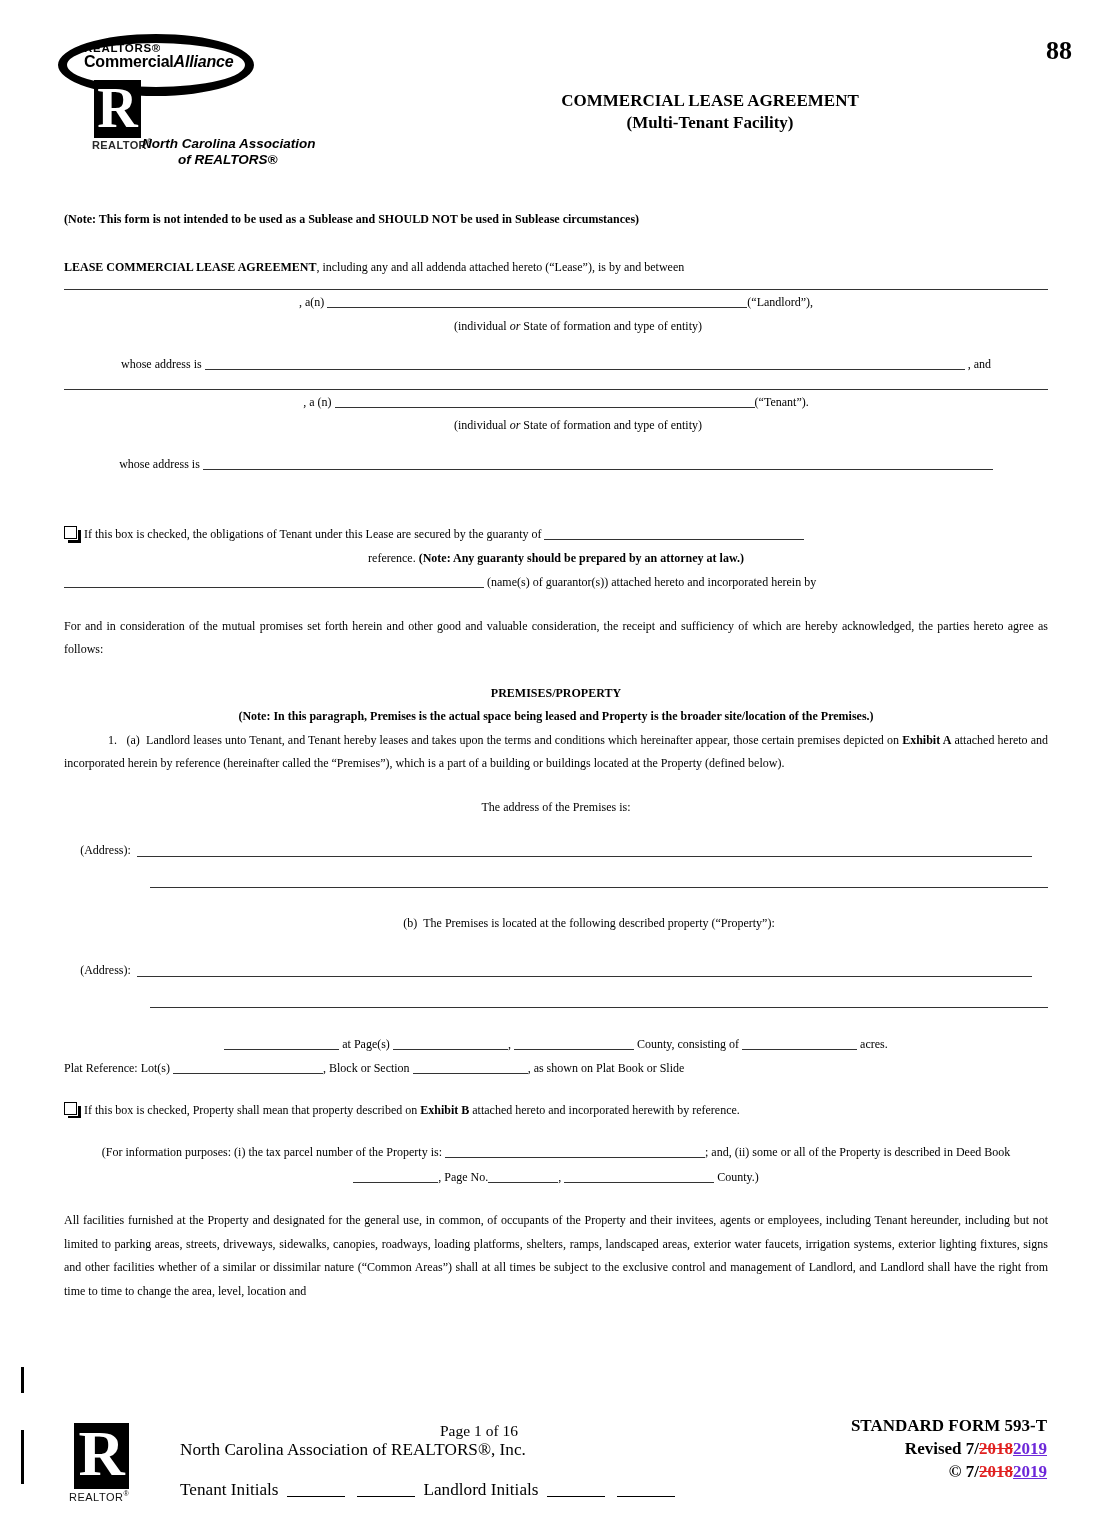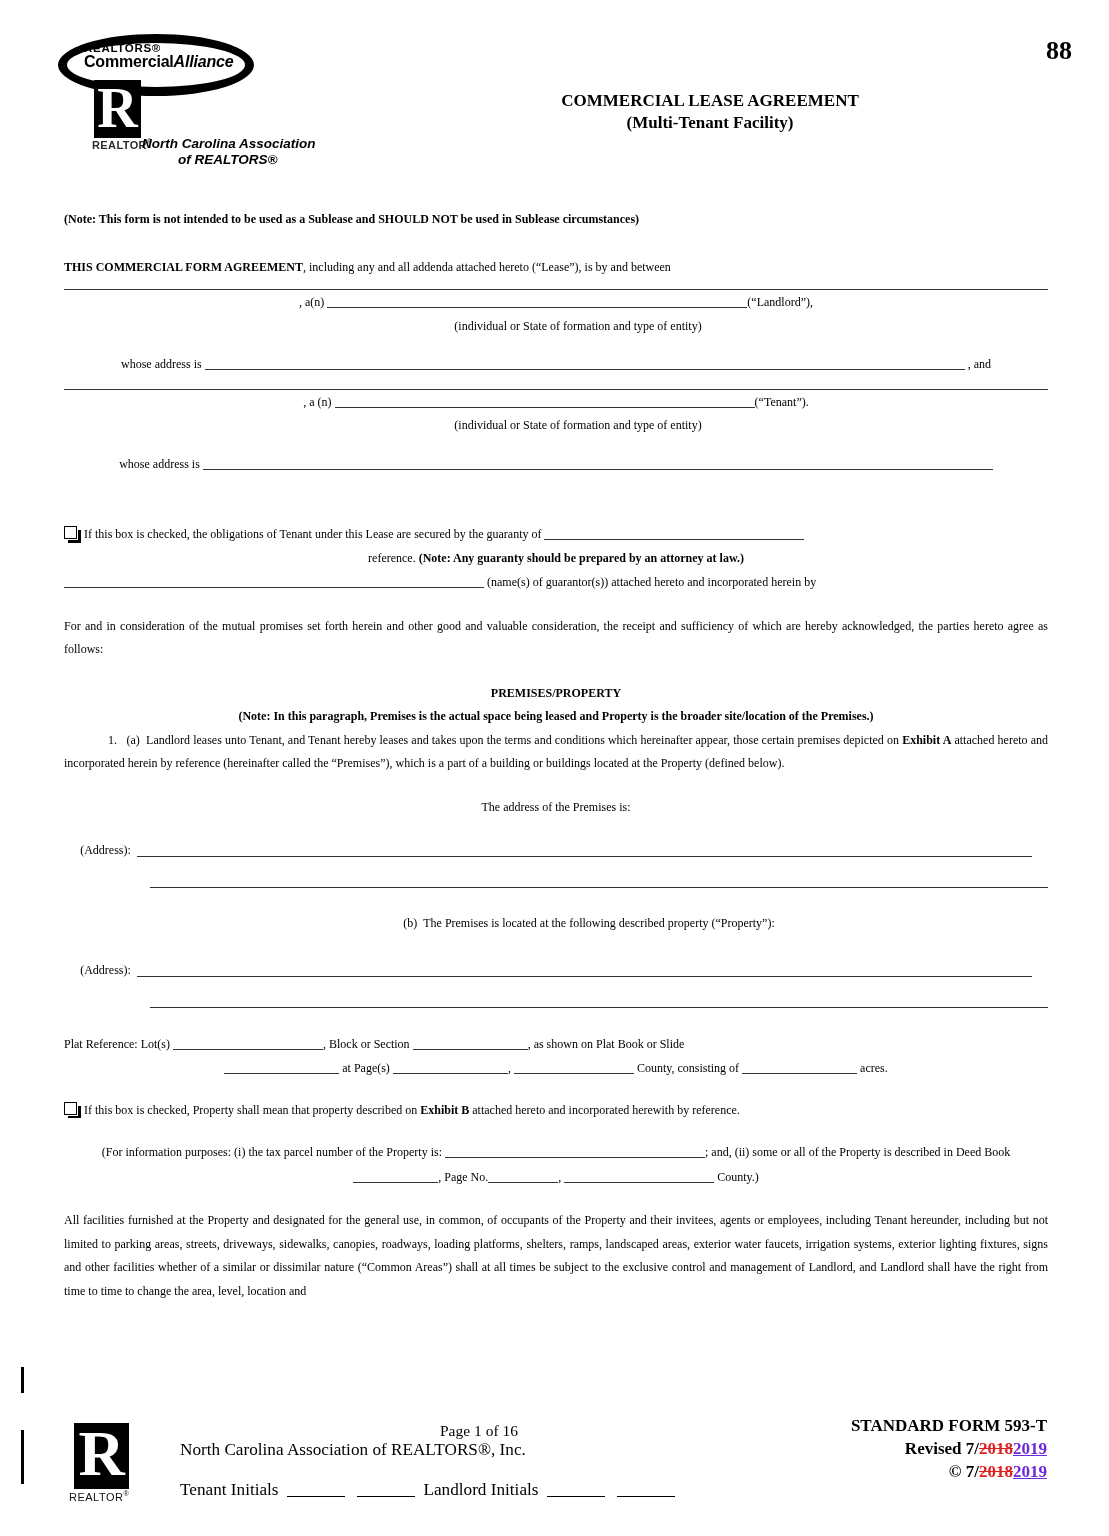--- a/index.html
+++ b/index.html
@@ -152,21 +152,21 @@
 
   p.t {
     margin: 0;
     font-size: 12px;
     line-height: 23.5px;
     text-align: justify;
   }
   p.tl { text-align: center; }
   .center { text-align: center; }
   .b { font-weight: bold; }
-  .i { }
+  .i { font-style: italic; }
   .spacer-10 { height: 10px; }
   .spacer-12 { height: 12px; }
   .spacer-14 { height: 14px; }
   .spacer-18 { height: 18px; }
   .spacer-20 { height: 20px; }
   .spacer-24 { height: 24px; }
   .spacer-28 { height: 28px; }
 
   
   .rule-full {
@@ -366,21 +366,21 @@
       <div>(Multi-Tenant Facility)</div>
     </div>
   </div>
 
   <div class="body-area">
 
     <p class="t center b">(Note:  This form is not intended to be used as a Sublease and SHOULD NOT be used in Sublease circumstances)</p>
 
     <div class="spacer-24"></div>
 
-    <p class="t"><span class="b">THIS COMMERCIAL FORM AGREEMENT</span><span>, including any and all addenda attached hereto (“Lease”), is by and between</span></p>
+    <p class="t"><span class="b">LEASE COMMERCIAL LEASE AGREEMENT</span><span>, including any and all addenda attached hereto (“Lease”), is by and between</span></p>
 
     <div class="spacer-10"></div>
     <div class="rule-full"></div>
 
     <p class="t tl"><span>, a(n)</span> <span class="ul ul-w420"></span><span>(“Landlord”),</span></p>
 
     <p class="t tl"><span class="indent-1"></span><span>(individual </span><span class="i">or</span><span> State of formation and type of entity)</span></p>
 
     <div class="spacer-14"></div>
 
@@ -434,23 +434,23 @@
 
     <div class="spacer-24"></div>
 
     <p class="t tl"><span>(Address):</span><span class="addr-line-1"></span></p>
 
     <div class="spacer-24"></div>
     <div class="addr-line-2"></div>
 
     <div class="spacer-24"></div>
 
+    <p class="t tl"><span class="ul ul-w115"></span> <span>at Page(s)</span> <span class="ul ul-w115"></span><span>,</span> <span class="ul ul-w120"></span> <span>County, consisting of</span> <span class="ul ul-w115"></span> <span>acres.</span></p>
+
     <p class="t"><span>Plat Reference: Lot(s)</span> <span class="ul ul-w150"></span><span>, Block or Section</span> <span class="ul ul-w115"></span><span>, as shown on Plat Book or Slide</span></p>
-
-    <p class="t tl"><span class="ul ul-w115"></span> <span>at Page(s)</span> <span class="ul ul-w115"></span><span>,</span> <span class="ul ul-w120"></span> <span>County, consisting of</span> <span class="ul ul-w115"></span> <span>acres.</span></p>
 
     <div class="spacer-18"></div>
 
     <p class="t"><span class="cbox"></span><span>If this box is checked, Property shall mean that property described on </span><span class="b">Exhibit B</span><span> attached hereto and incorporated herewith by reference.</span></p>
 
     <div class="spacer-18"></div>
 
     <p class="t tl"><span>(For information purposes: (i) the tax parcel number of the Property is:</span> <span class="ul ul-w260"></span><span>; and, (ii) some or all of the Property is described in Deed Book</span></p>
 
     <p class="t tl"><span class="ul ul-w85"></span><span>, Page No.</span><span class="ul ul-w70"></span>, <span class="ul ul-w150"></span> <span>County.)</span></p>

